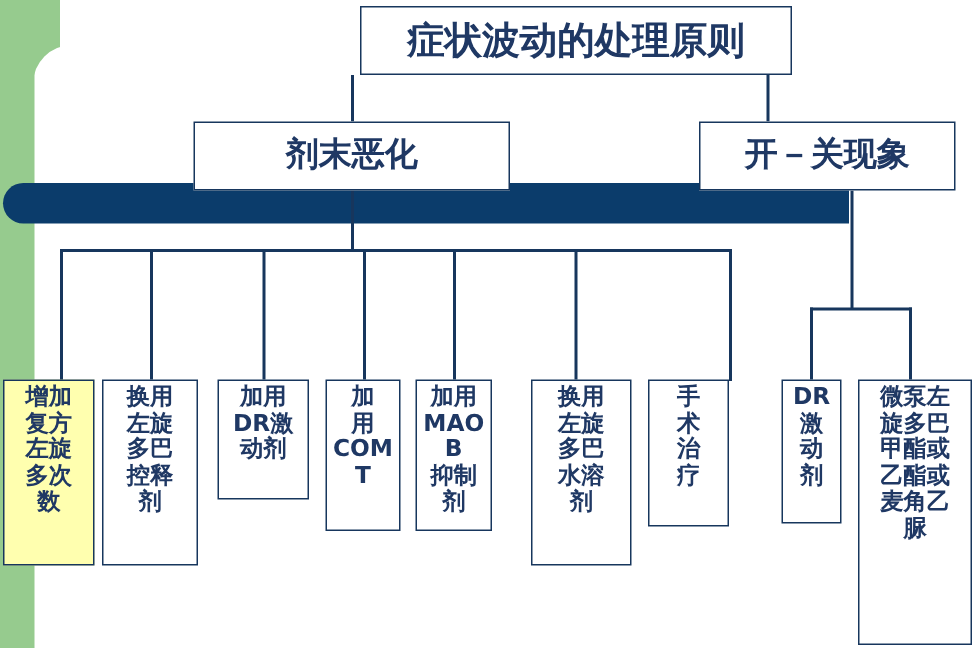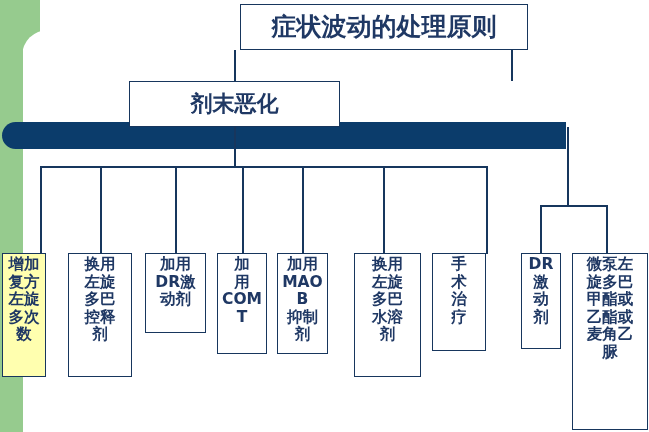--- a/index.html
+++ b/index.html
@@ -67,21 +67,21 @@
 
   
   #mid-left-box{left:129px;top:81px;width:211px;height:46px;align-items:center;}
   #mid-left-box .txt{font-size:22px;}
   #mid-right-box{left:466px;top:81px;width:171px;height:46px;align-items:center;}
   #mid-right-box .txt{font-size:22px;}
 
   
   .leaf{padding-top:2px;}
   .leaf .txt{font-size:15.5px;line-height:1.13;}
-  #leaf-1{left:2px;top:253px;width:44px;height:124px;background:#FFFFAF;border-color:#17365D;}
+  #leaf-1{left:2px;top:253px;width:61px;height:124px;background:#FFFFAF;border-color:#17365D;}
   #leaf-2{left:68px;top:253px;width:64px;height:124px;}
   #leaf-3{left:145px;top:253px;width:61px;height:80px;}
   #leaf-4{left:217px;top:253px;width:50px;height:101px;}
   #leaf-5{left:277px;top:253px;width:51px;height:101px;}
   #leaf-6{left:354px;top:253px;width:67px;height:124px;}
   #leaf-7{left:432px;top:253px;width:54px;height:98px;}
   #leaf-8{left:521px;top:253px;width:40px;height:96px;}
   #leaf-9{left:572px;top:253px;width:76px;height:177px;}
 </style>
 </head>
@@ -115,20 +115,23 @@
   <div class="ln hline" style="left:540px;top:205px;width:68px;height:2px;"></div>
   <div class="ln vline" style="left:540px;top:205px;width:2px;height:49px;"></div>
   <div class="ln vline" style="left:606px;top:205px;width:2px;height:49px;"></div>
 
   <div class="box" id="mid-left-box">
     <span class="txt">剂末恶化</span>
   </div>
 
   <div class="box" id="title-box">
     <span class="txt">症状波动的处理原则</span>
+  </div>
+  <div class="box" id="mid-right-box">
+    <span class="txt">开－关现象</span>
   </div>
 
   <div class="box leaf" id="leaf-1" style="background: rgb(255, 255, 175);">
     <span class="txt">增加
 复方
 左旋
 多次
 数</span>
   </div>
   <div class="box leaf" id="leaf-2">

